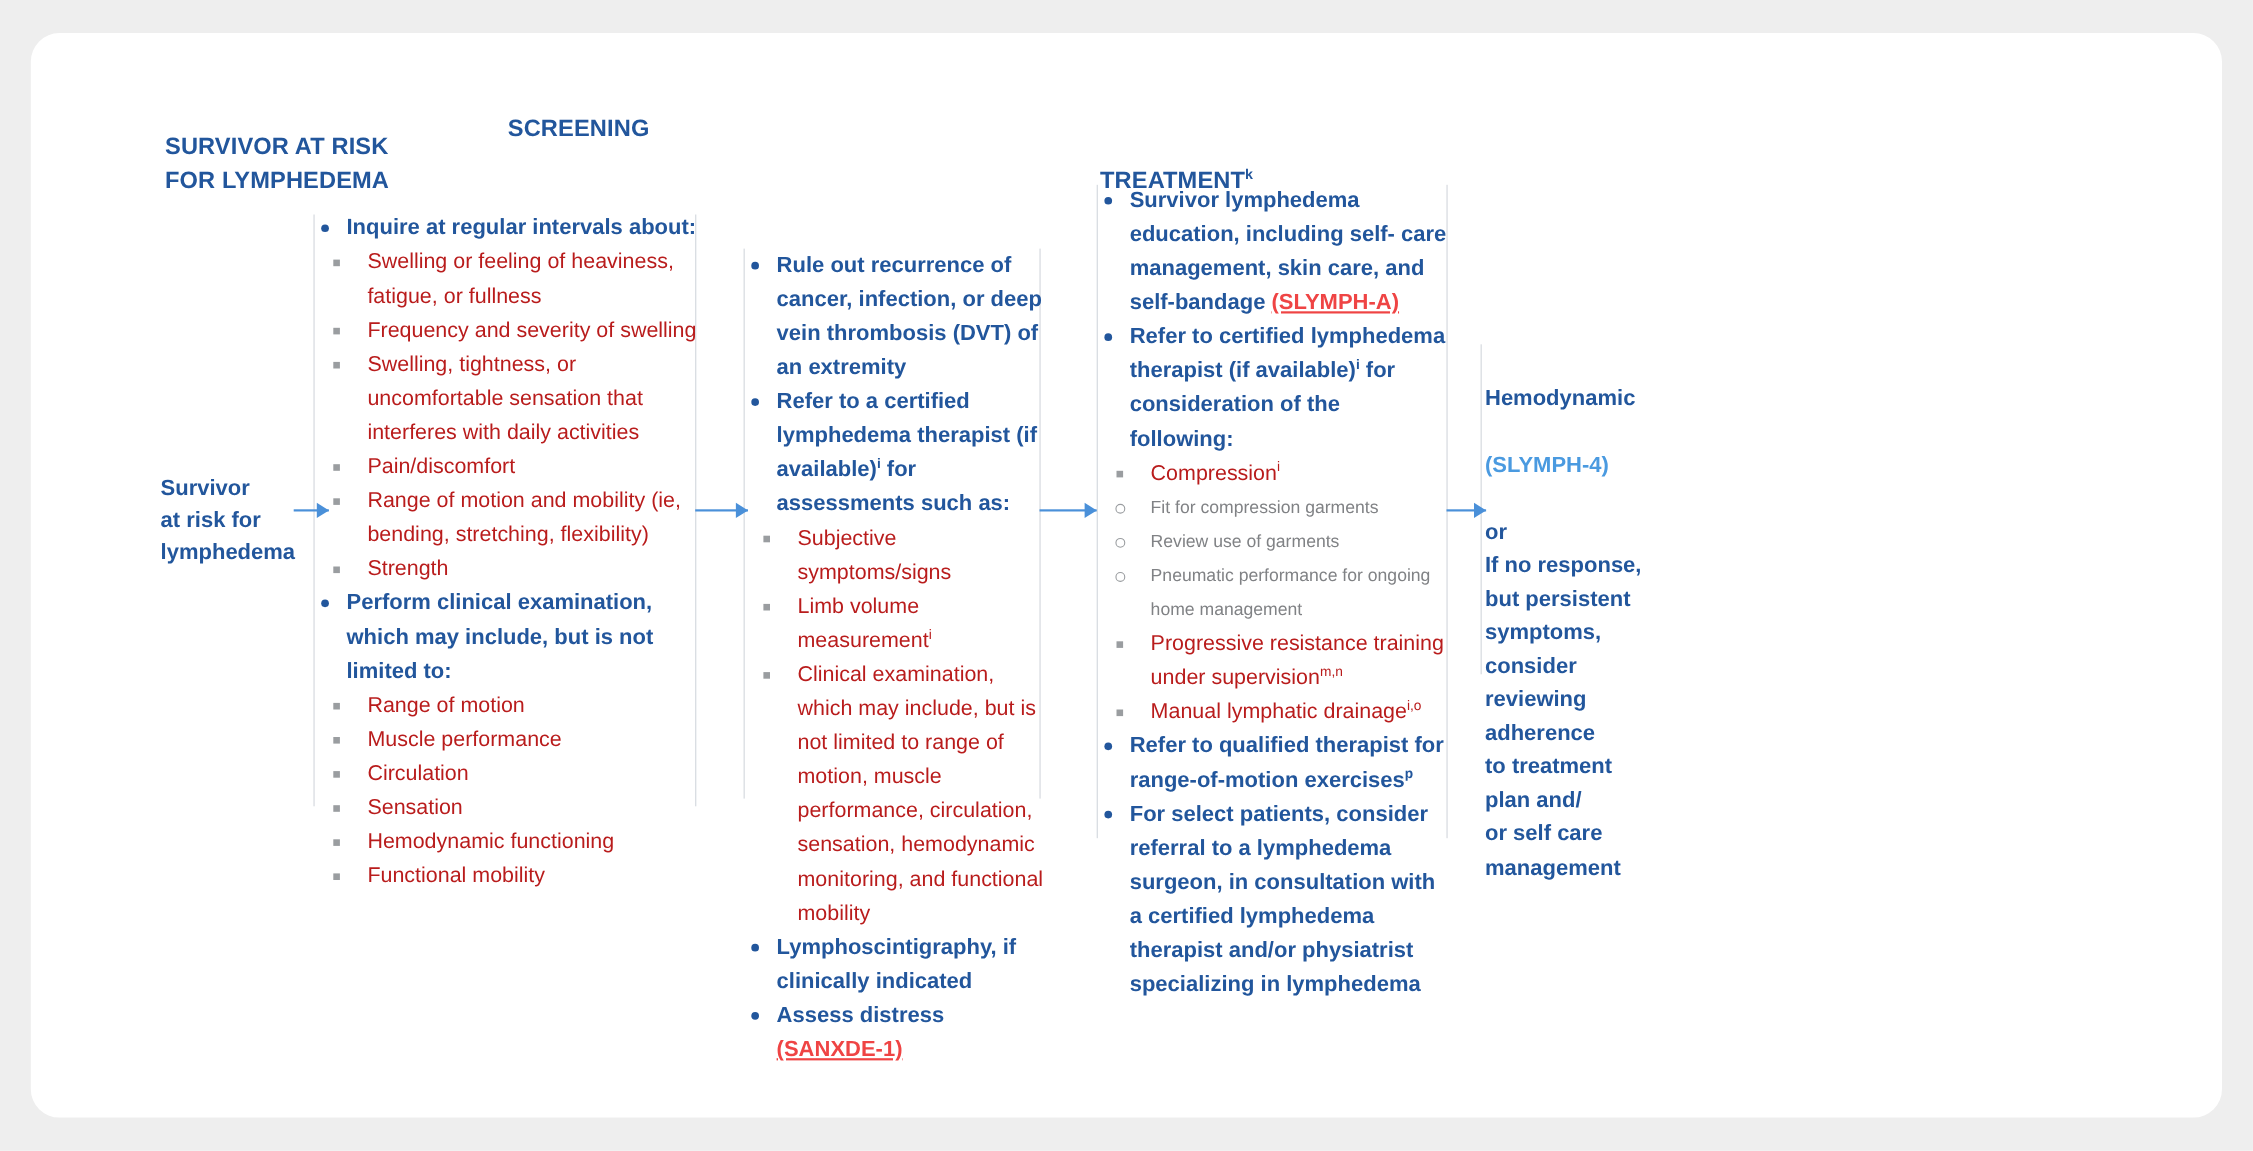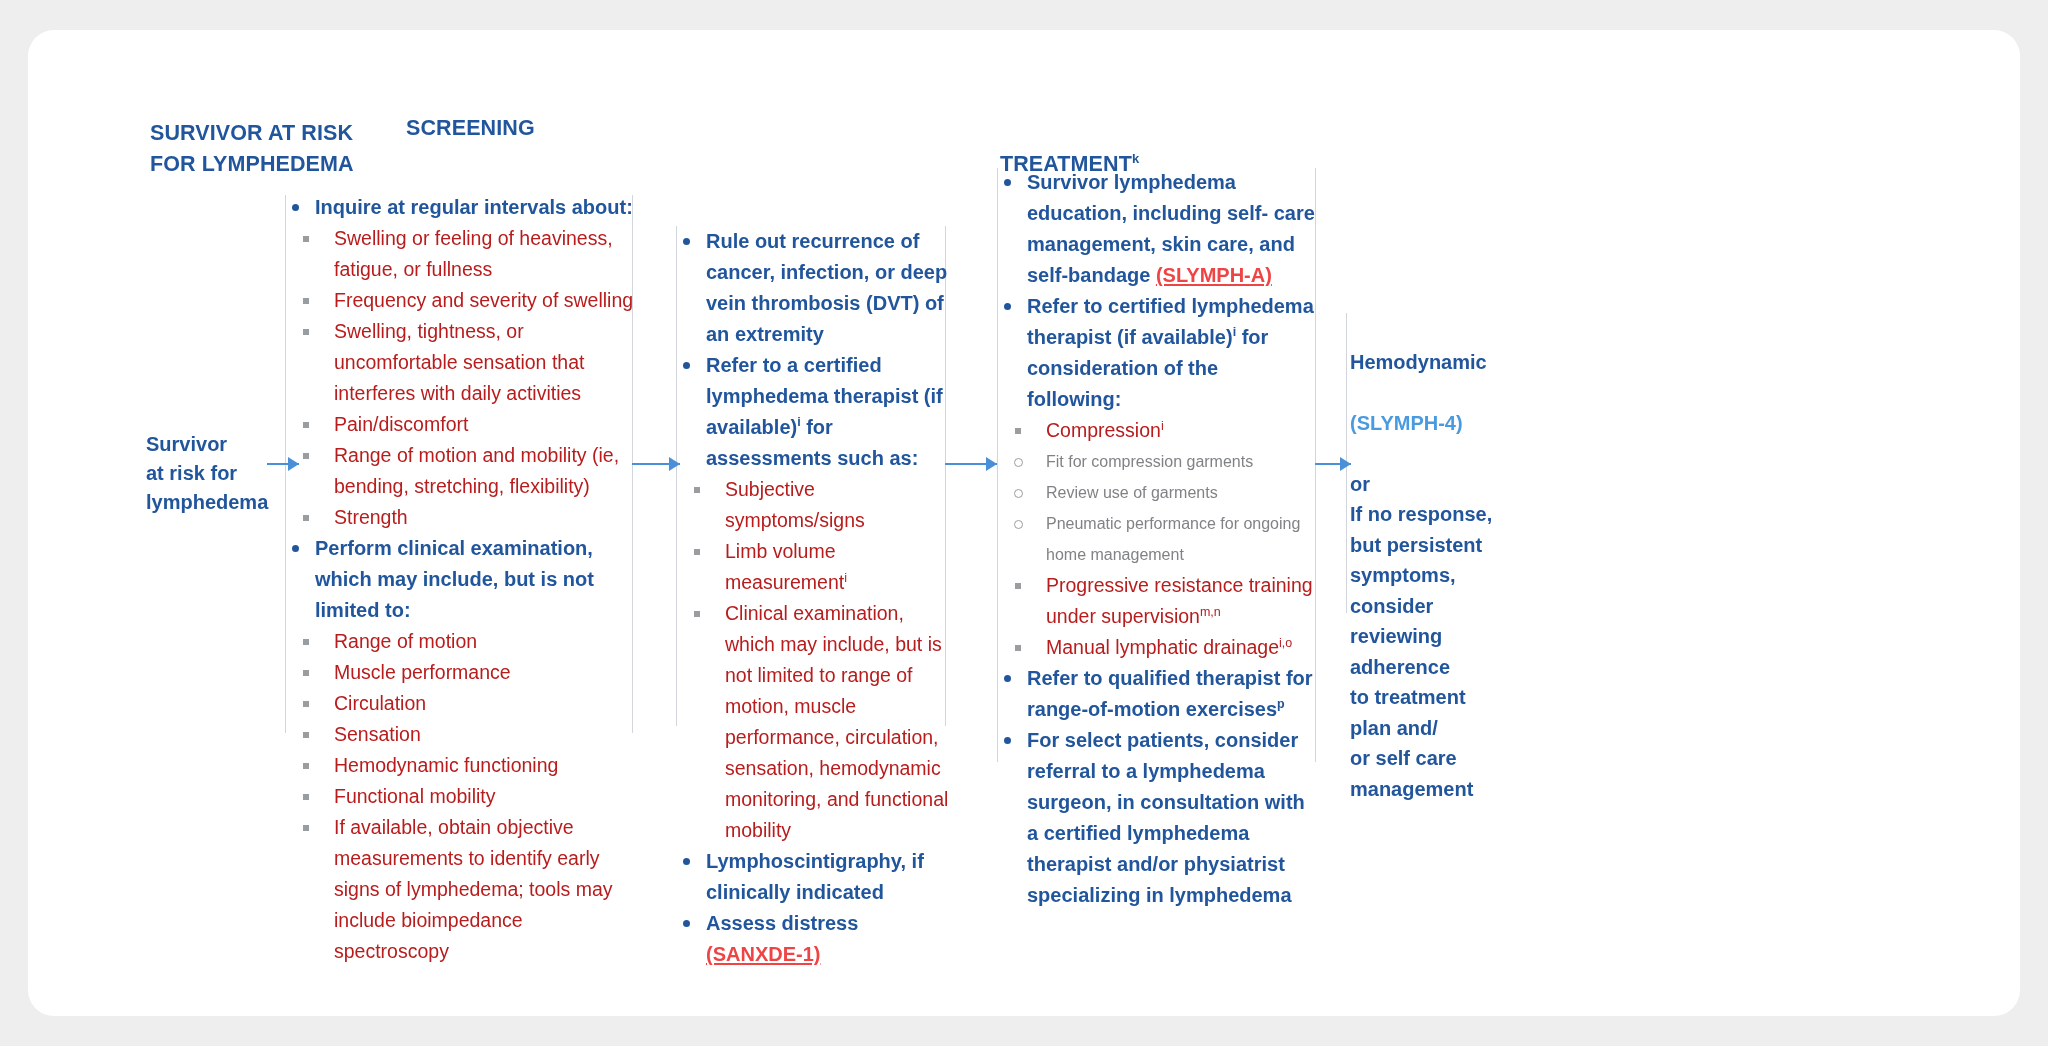--- a/index.html
+++ b/index.html
@@ -118,21 +118,21 @@
   }
 </style>
 </head>
 <body>
 
 <div id="card">
 
   <div class="col-head" style="left:122px; top:88px; width:240px;">SURVIVOR AT RISK
 FOR LYMPHEDEMA</div>
 
-  <div class="col-head" style="left:378px; top:83px; width:240px;">SCREENING</div>
+  <div class="col-head" style="left:378px; top:72px; width:240px;text-align:center;">SCREENING</div>
 
 
   <div class="col-head" style="left:972px; top:88px; width:300px;">
     <span>TREATMENT</span><sup>k</sup>
   </div>
 
   <div class="vrule" style="left:257px; top:165px; height:538px;"></div>
   <div class="vrule" style="left:604px; top:165px; height:538px;"></div>
   <div class="vrule" style="left:648px; top:196px; height:500px;"></div>
   <div class="vrule" style="left:917px; top:196px; height:500px;"></div>
@@ -170,21 +170,20 @@
         <li class="b2"><span>Pain/discomfort</span></li>
         <li class="b2"><span>Range of motion and mobility (ie, bending, stretching, flexibility)</span></li>
         <li class="b2"><span>Strength</span></li>
         <li class="b1"><span>Perform clinical examination, which may include, but is not limited to:</span></li>
         <li class="b2"><span>Range of motion</span></li>
         <li class="b2"><span>Muscle performance</span></li>
         <li class="b2"><span>Circulation</span></li>
         <li class="b2"><span>Sensation</span></li>
         <li class="b2"><span>Hemodynamic functioning</span></li>
         <li class="b2"><span>Functional mobility</span></li>
-        <li class="b2"><span>If available, obtain objective measurements to identify early signs of lymphedema; tools may include bioimpedance spectroscopy</span></li>
       </ul>
   </div>
 
   <div class="col-body" style="left:649px; top:196px; width:272px;">
     <ul class="lvl" id="workup-list">
         <li class="b1"><span>Rule out recurrence of cancer, infection, or deep vein thrombosis (DVT) of an extremity</span></li>
         <li class="b1"><span>Refer to a certified lymphedema therapist (if available)</span><sup>i</sup><span> for assessments such as:</span></li>
         <li class="b2"><span>Subjective symptoms/signs</span></li>
         <li class="b2"><span>Limb volume measurement</span><sup>i</sup></li>
         <li class="b2"><span>Clinical examination, which may include, but is not limited to range of motion, muscle performance, circulation, sensation, hemodynamic monitoring, and functional mobility</span></li>

